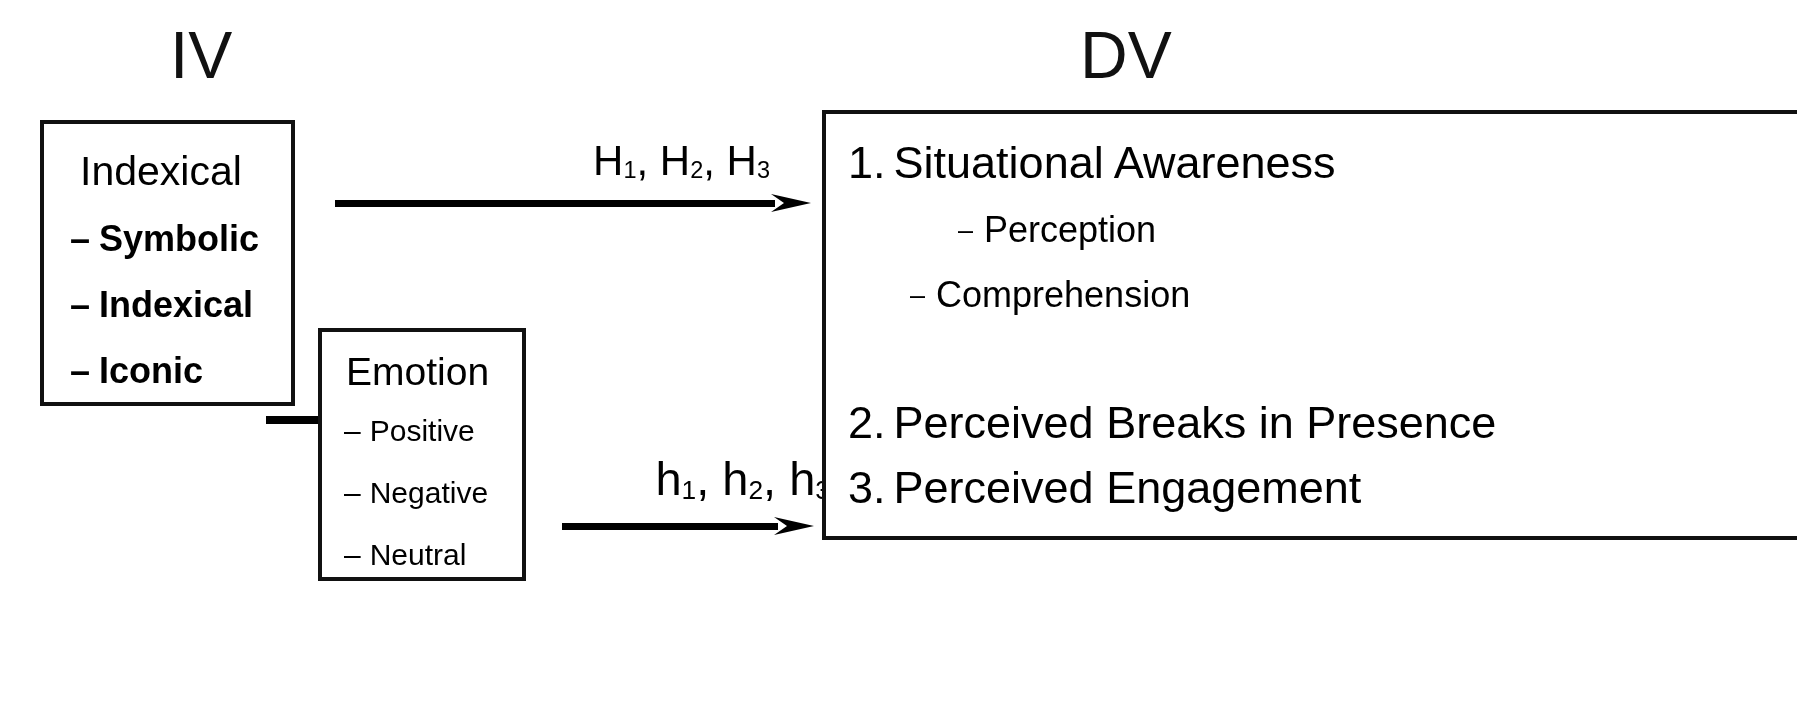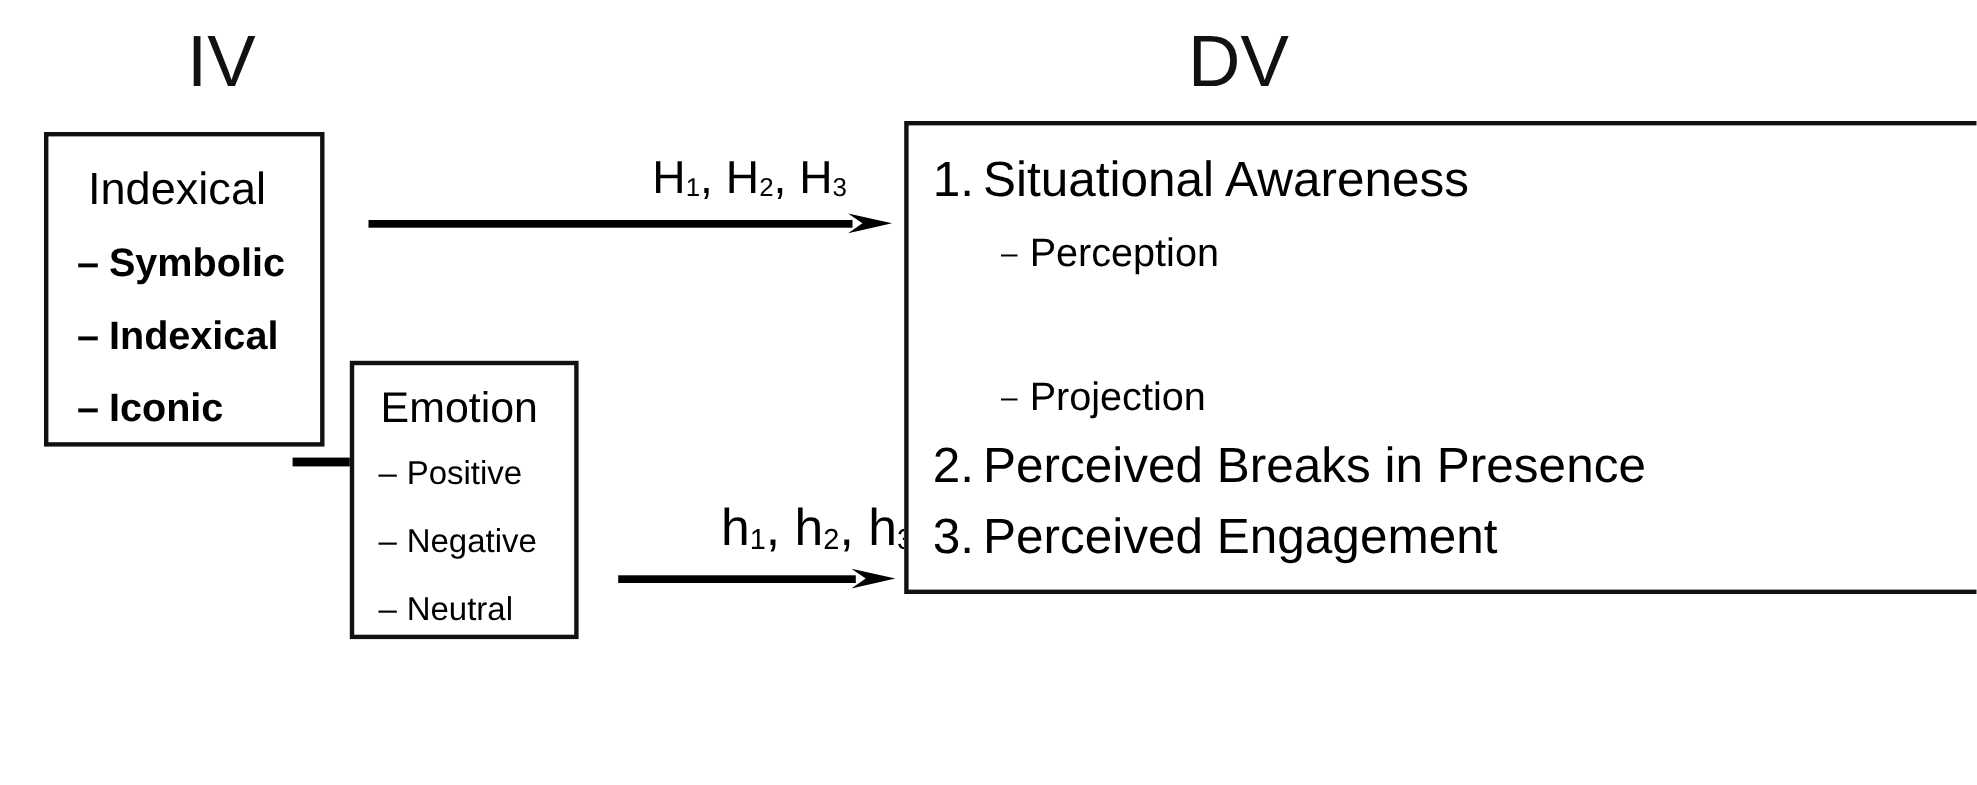--- a/index.html
+++ b/index.html
@@ -95,21 +95,21 @@
     white-space: nowrap;
     color: #000000;
   }
   .dv-sub .dash {
     display: inline-block;
     font-size: 27px;
     vertical-align: 3px;
     margin-right: 11px;
   }
   #dv-main-0 { top: 26px; }
-  #dv-sub-0  { top: 98px; }
+  #dv-sub-0  { top: 98px; margin-left: 48px; }
   #dv-sub-1  { top: 163px; }
   #dv-sub-2  { top: 229px; }
   #dv-main-1 { top: 286px; }
   #dv-main-2 { top: 351px; }
 
   
   .arrow { position: absolute; }
   .arrow .shaft {
     position: absolute;
     left: 0;
@@ -209,22 +209,22 @@
     <span>h</span><sub>1</sub><span>, h</span><sub>2</sub><span>, h</span><sub>3</sub>
   </div>
 
   <div class="box" id="dv-box">
     <div class="dv-main" id="dv-main-0">
       <span class="num">1.</span><span>Situational Awareness</span>
     </div>
     <div class="dv-sub" id="dv-sub-0">
       <span class="dash">–</span><span>Perception</span>
     </div>
-    <div class="dv-sub" id="dv-sub-2">
-      <span class="dash">–</span><span>Projection</span>
+    <div class="dv-sub" id="dv-sub-1">
+      <span class="dash">–</span><span>Comprehension</span>
     </div>
     <div class="dv-main" id="dv-main-1">
       <span class="num">2.</span><span>Perceived Breaks in Presence</span>
     </div>
     <div class="dv-main" id="dv-main-2">
       <span class="num">3.</span><span>Perceived Engagement</span>
     </div>
   </div>
 
 </div>

